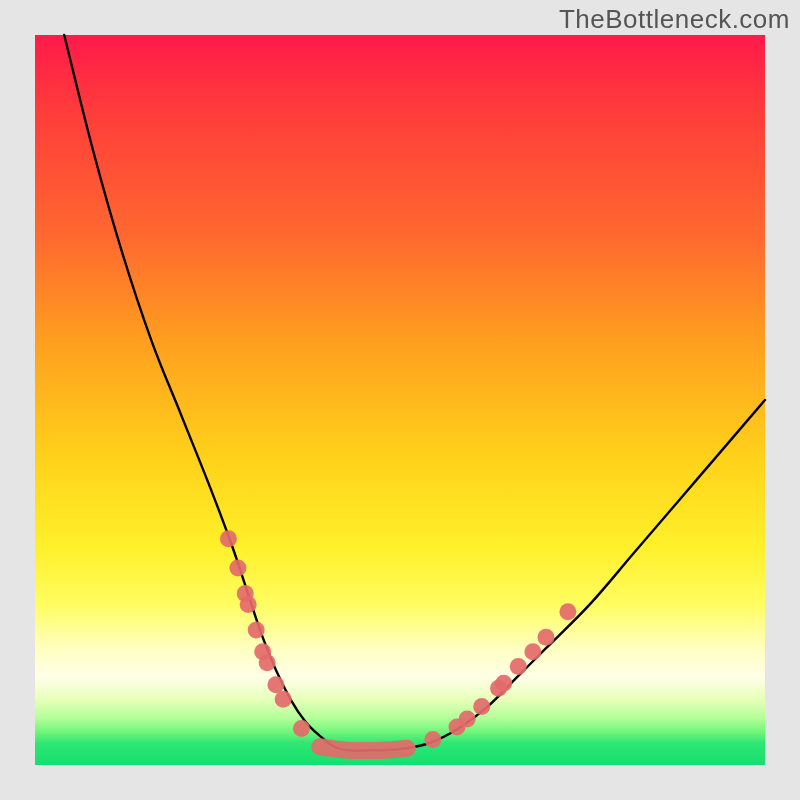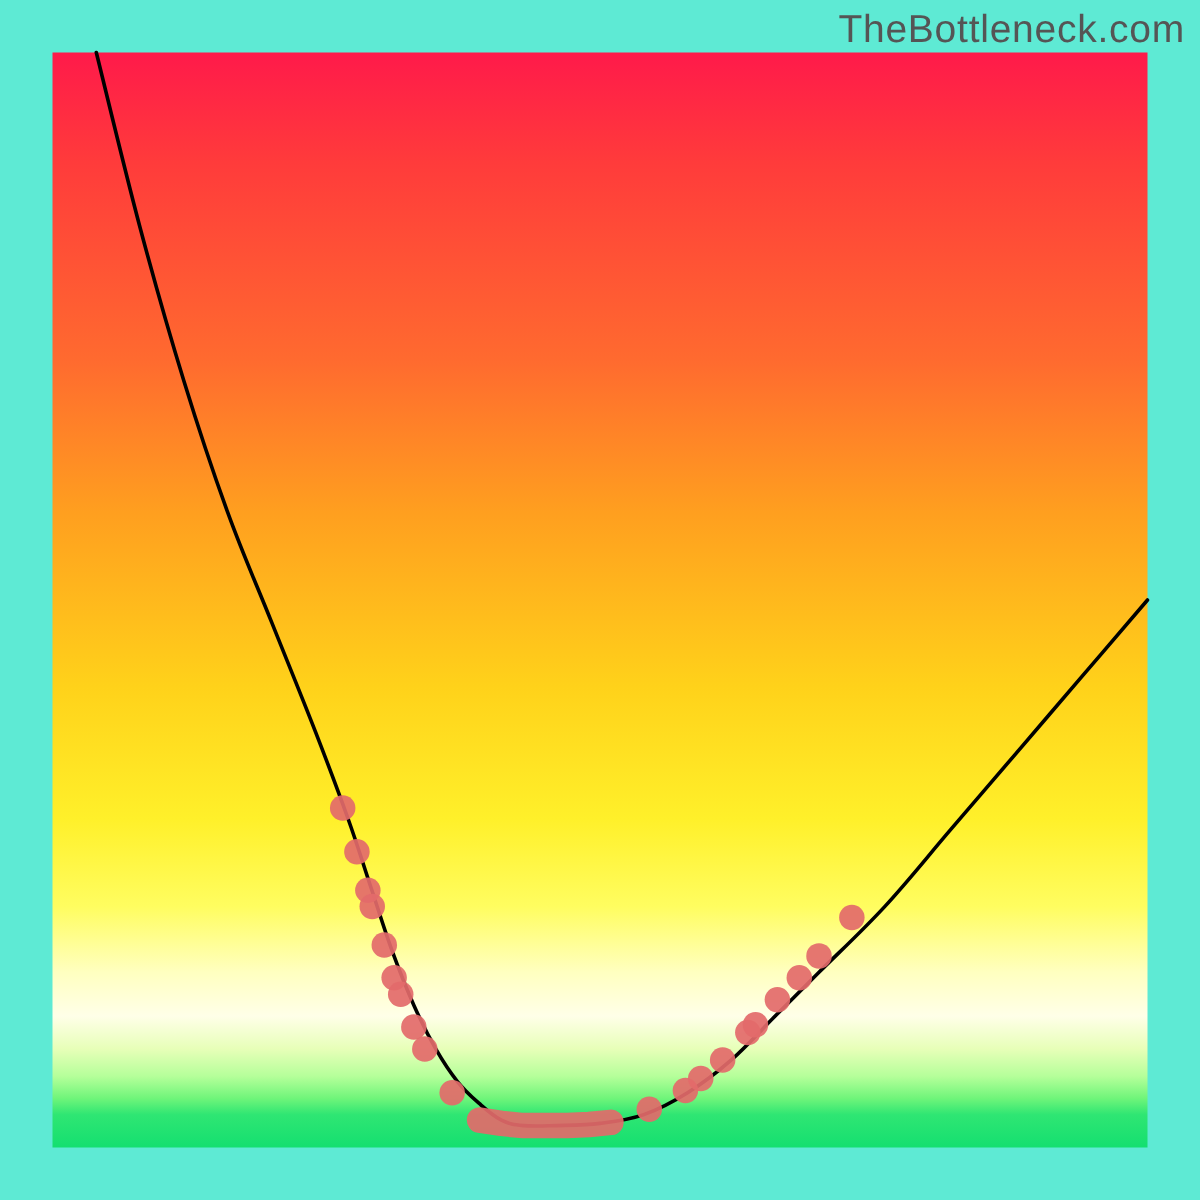--- a/index.html
+++ b/index.html
@@ -8,21 +8,21 @@
     width: 800px;
     height: 800px;
     background: #000;
     font-family: Arial, Helvetica, sans-serif;
     overflow: hidden;
   }
   .frame {
     position: relative;
     width: 800px;
     height: 800px;
-    background: #5eead4;
+    background: #e5e5e5;
   }
   .watermark {
     position: absolute;
     top: 4px;
     right: 10px;
     color: #555;
     font-size: 26px;
     font-weight: 500;
     letter-spacing: 0.5px;
     z-index: 10;

